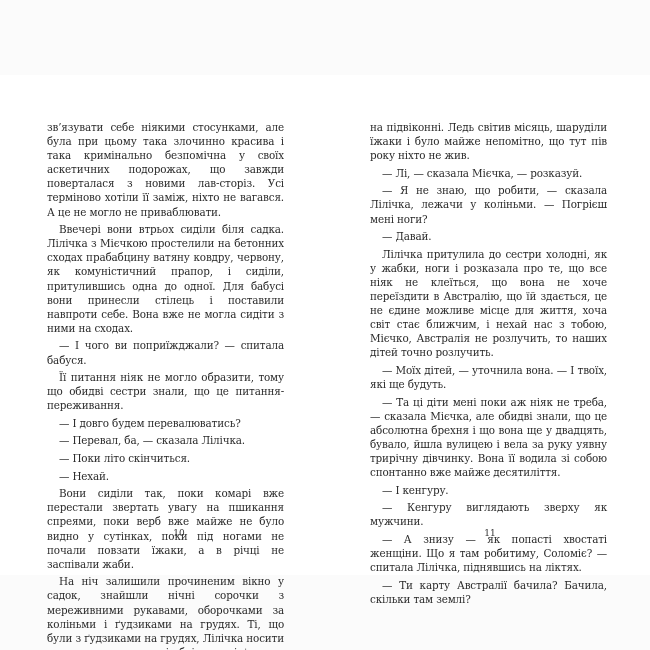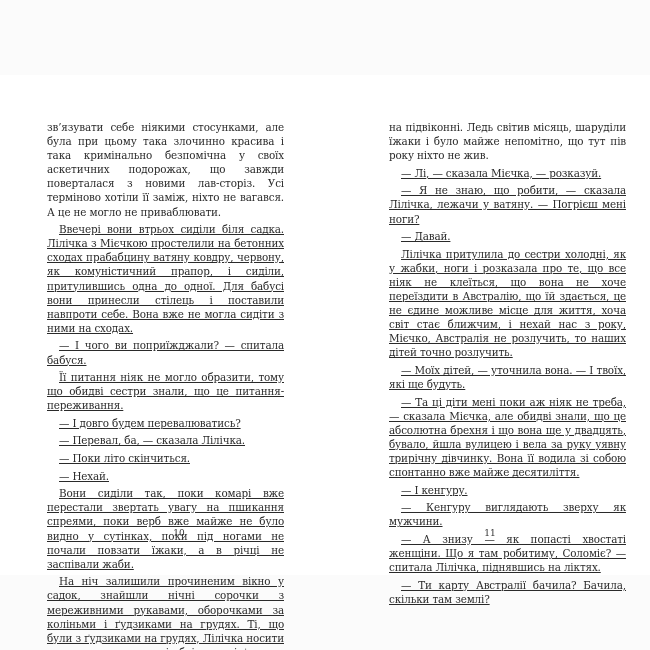--- a/index.html
+++ b/index.html
@@ -27,28 +27,28 @@
     .page {
       position: absolute;
       top: 120px;
       font-family: "DejaVu Serif", serif;
       font-size: 10.4px;
       line-height: 14.1px;
       color: #2a2a2a;
       letter-spacing: -0.15px;
     }
     .page-left { left: 47px; width: 237px; }
-    .page-right { left: 389px; width: 237px; }
+    .page-right { left: 370px; width: 237px; }
     .page p {
       margin: 0;
       text-align: justify;
       text-align-last: left;
     }
     .page p.indent { text-indent: 12px; }
-    .page p.gap { margin-top: 3.5px; text-decoration: underline; }
+    .page p.gap { margin-top: 3.5px; }
     .page p.noindent { text-indent: 0; }
     .page-number {
       position: absolute;
       top: 528px;
       width: 40px;
       text-align: center;
       font-family: "DejaVu Serif", serif;
       font-size: 9px;
       color: #333333;
     }
@@ -71,23 +71,23 @@
     <p class="indent gap">— Перевал, ба, — сказала Лілічка.</p>
     <p class="indent gap">— Поки літо скінчиться.</p>
     <p class="indent gap">— Нехай.</p>
     <p class="indent gap">Вони сиділи так, поки комарі вже перестали звертать увагу на пшикання спреями, поки верб вже майже не було видно у сутінках, поки під ногами не почали повзати їжаки, а в річці не заспівали жаби.</p>
     <p class="indent gap">На ніч залишили прочиненим вікно у садок, знайшли нічні сорочки з мереживними рукавами, оборочками за коліньми і ґудзиками на грудях. Ті, що були з ґудзиками на грудях, Лілічка носити не могла, тому взяла і обрізала всі ґудзики до одного й охайно склала їх у вазочку</p>
   </div>
 
   <div class="page page-right">
     <p class="noindent">на підвіконні. Ледь світив місяць, шаруділи їжаки і було майже непомітно, що тут пів року ніхто не жив.</p>
     <p class="indent gap">— Лі, — сказала Мієчка, — розказуй.</p>
-    <p class="indent gap">— Я не знаю, що робити, — сказала Лілічка, лежачи у ватяну. — Погрієш мені ноги?</p>
+    <p class="indent gap">— Я не знаю, що робити, — сказала Лілічка, лежачи у коліньми. — Погрієш мені ноги?</p>
     <p class="indent gap">— Давай.</p>
-    <p class="indent gap">Лілічка притулила до сестри холодні, як у жабки, ноги і розказала про те, що все ніяк не клеїться, що вона не хоче переїздити в Австралію, що їй здається, це не єдине можливе місце для життя, хоча світ стає ближчим, і нехай нас з року, Мієчко, Австралія не розлучить, то наших дітей точно розлучить.</p>
+    <p class="indent gap">Лілічка притулила до сестри холодні, як у жабки, ноги і розказала про те, що все ніяк не клеїться, що вона не хоче переїздити в Австралію, що їй здається, це не єдине можливе місце для життя, хоча світ стає ближчим, і нехай нас з тобою, Мієчко, Австралія не розлучить, то наших дітей точно розлучить.</p>
     <p class="indent gap">— Моїх дітей, — уточнила вона. — І твоїх, які ще будуть.</p>
     <p class="indent gap">— Та ці діти мені поки аж ніяк не треба, — сказала Мієчка, але обидві знали, що це абсолютна брехня і що вона ще у двадцять, бувало, йшла вулицею і вела за руку уявну трирічну дівчинку. Вона її водила зі собою спонтанно вже майже десятиліття.</p>
     <p class="indent gap">— І кенгуру.</p>
     <p class="indent gap">— Кенгуру виглядають зверху як мужчини.</p>
     <p class="indent gap">— А знизу — як попасті хвостаті женщіни. Що я там робитиму, Соломіє? — спитала Лілічка, піднявшись на ліктях.</p>
     <p class="indent gap">— Ти карту Австралії бачила? Бачила, скільки там землі?</p>
   </div>
 
   <div class="page-number pn-left">10</div>
   <div class="page-number pn-right">11</div>

